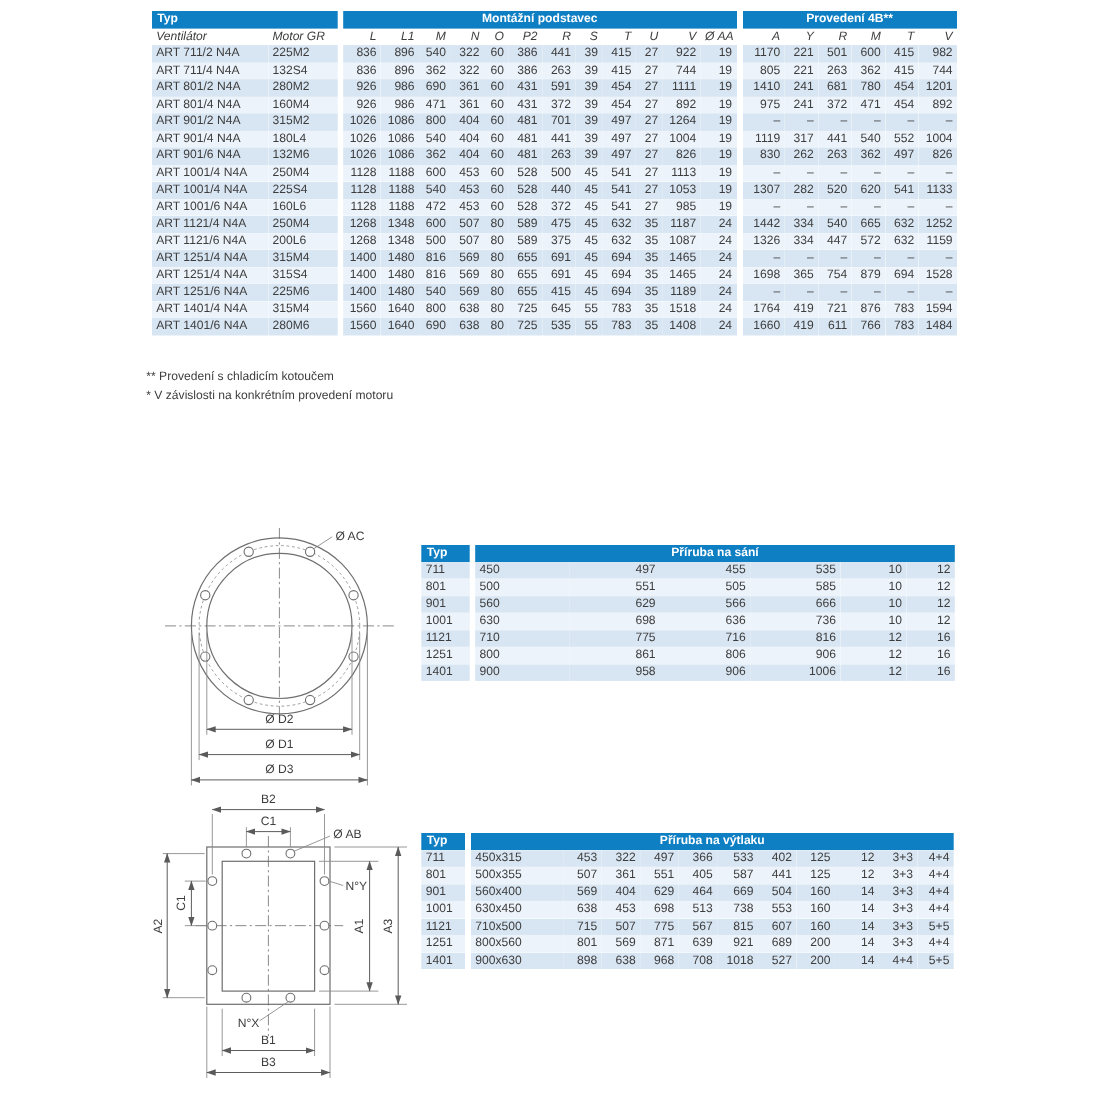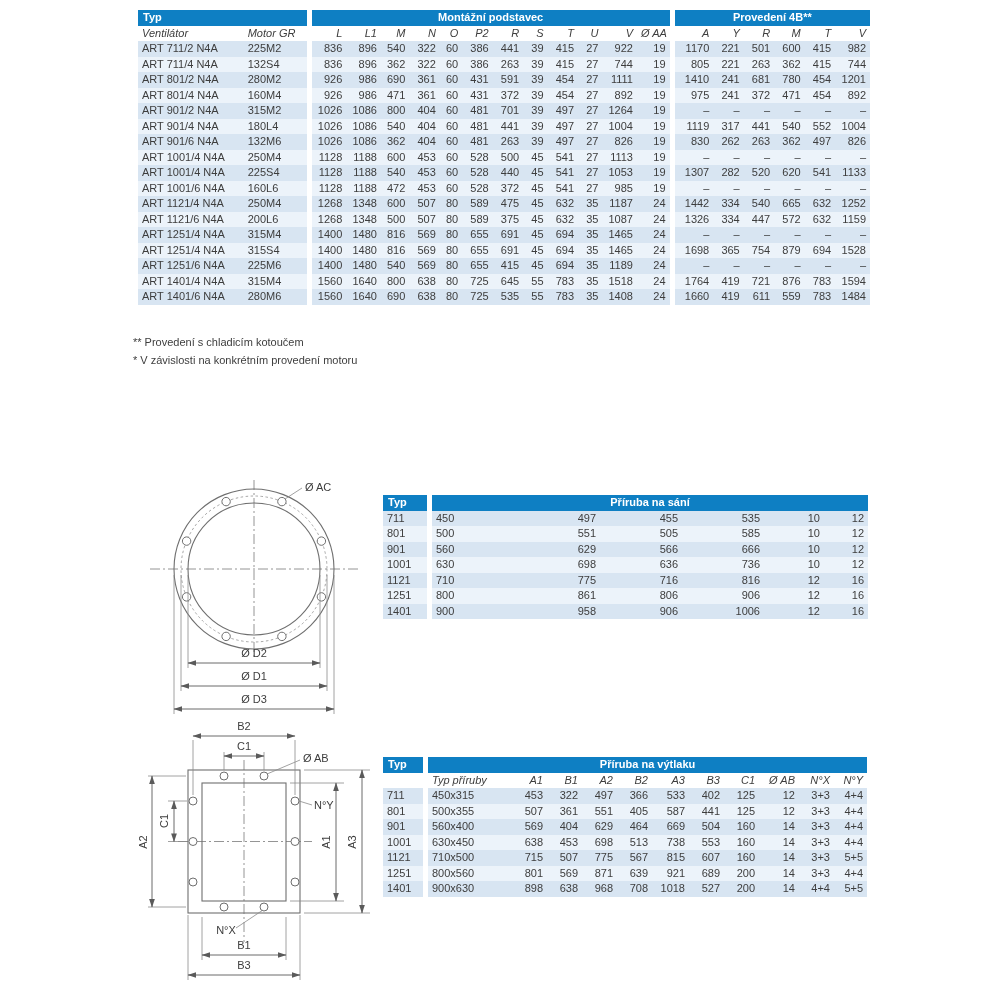--- a/index.html
+++ b/index.html
@@ -489,21 +489,21 @@
         <td class="r">535</td>
         <td class="r">55</td>
         <td class="r">783</td>
         <td class="r">35</td>
         <td class="r">1408</td>
         <td class="r">24</td>
         <td class="gap"></td>
         <td class="r">1660</td>
         <td class="r">419</td>
         <td class="r">611</td>
-        <td class="r">559</td>
+        <td class="r">766</td>
         <td class="r">783</td>
         <td class="r">1484</td>
       </tr>
     </tbody>
 </table>
 
 <div class="footnotes">
   <div>** Provedení s chladicím kotoučem</div>
   <div>* V závislosti na konkrétním provedení motoru</div>
 </div>
@@ -747,35 +747,20 @@
       <col style="width: 40px;">
       <col style="width: 35px;">
       <col style="width: 33px;">
     </colgroup>
   <thead>
     <tr class="bar">
       <th class="first">Typ</th>
       <th class="gap"></th>
       <th colspan="11">Příruba na výtlaku</th>
     </tr>
-    <tr class="cols">
-        <th class="l"></th>
-        <th class="gap"></th>
-        <th class="l">Typ příruby</th>
-        <th class="r">A1</th>
-        <th class="r">B1</th>
-        <th class="r">A2</th>
-        <th class="r">B2</th>
-        <th class="r">A3</th>
-        <th class="r">B3</th>
-        <th class="r">C1</th>
-        <th class="r">Ø AB</th>
-        <th class="r">N°X</th>
-        <th class="r">N°Y</th>
-      </tr>
   </thead>
   <tbody>
       <tr class="odd">
         <td class="l">711</td>
         <td class="gap"></td>
         <td class="l">450x315</td>
         <td class="r">453</td>
         <td class="r">322</td>
         <td class="r">497</td>
         <td class="r">366</td>

